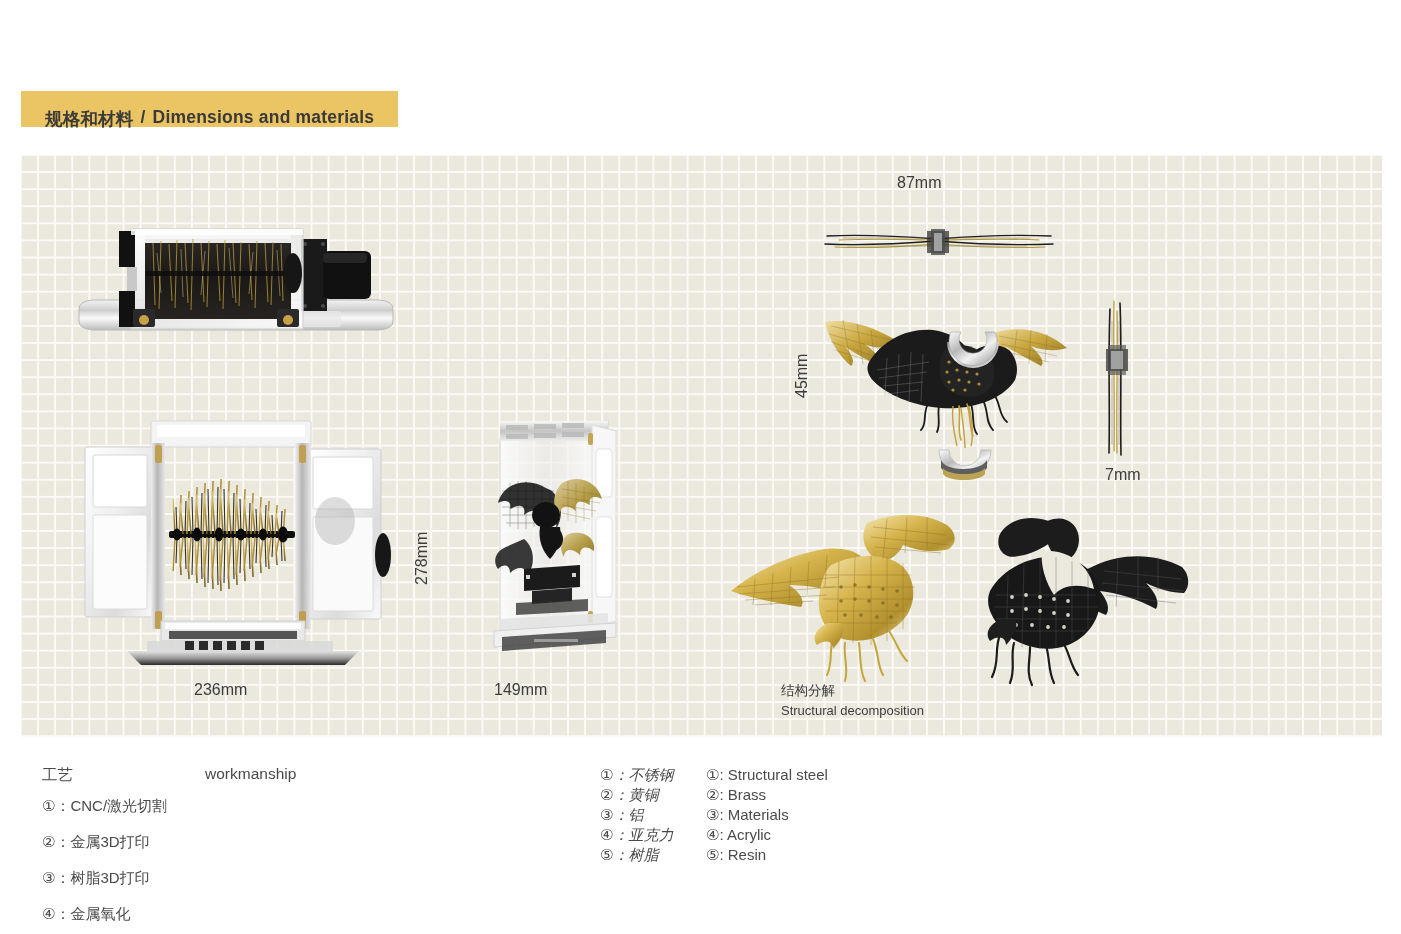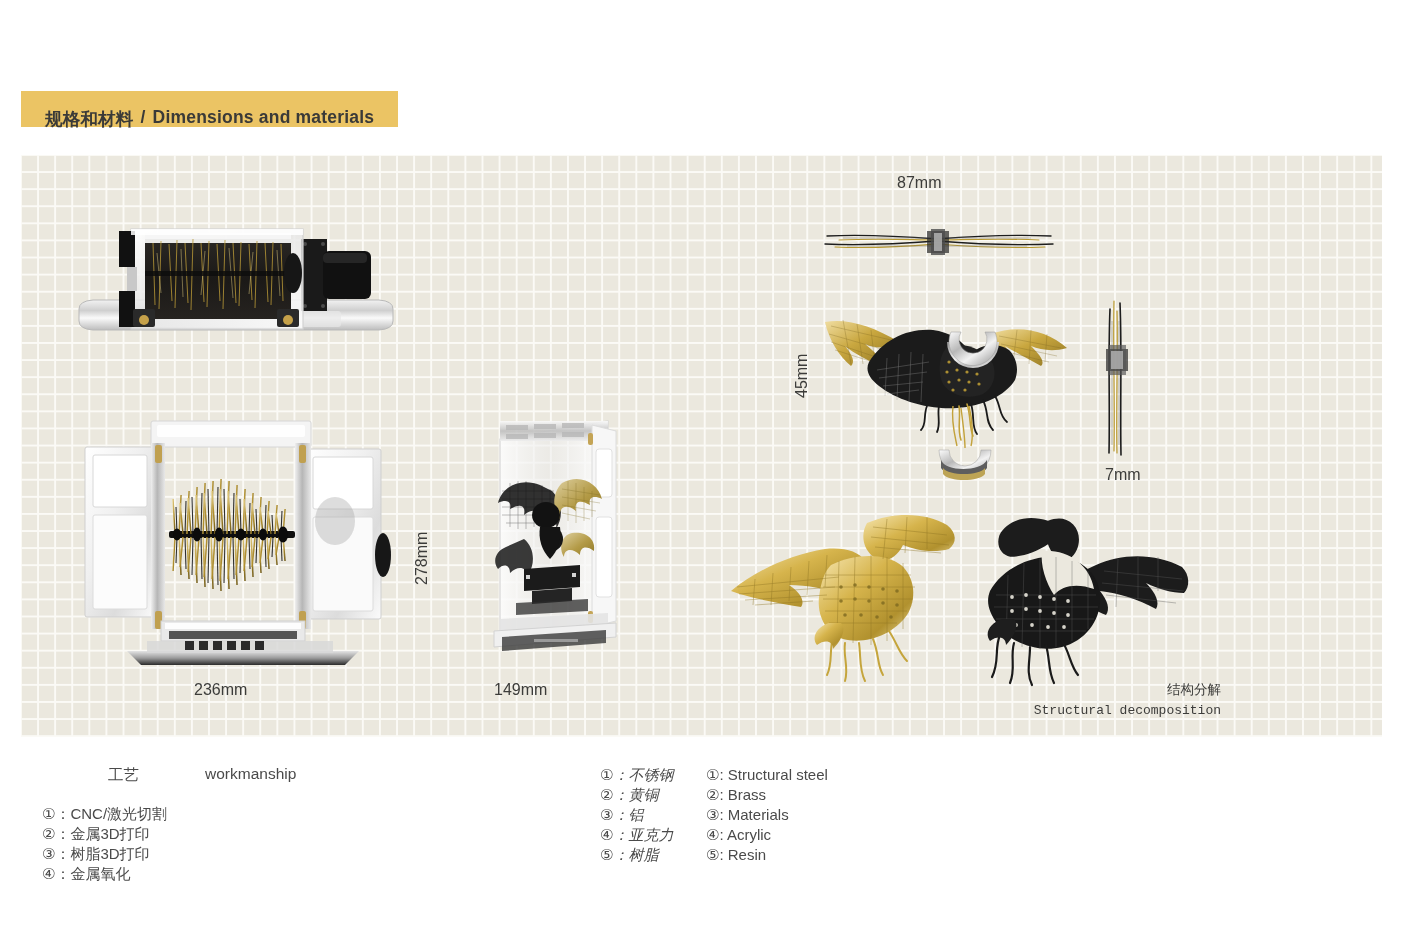--- a/index.html
+++ b/index.html
@@ -48,36 +48,34 @@
     font-size:16px;
     color:#3c3c3a;
     white-space:nowrap;
   }
   .dim.vert{
     transform-origin:left top;
     transform:rotate(-90deg);
   }
   .caption{
     position:absolute;
-    text-align:right;
+    text-align:left;
     color:#3c3c3a;
     white-space:nowrap;
-    font-family:Liberation Mono, monospace;
   }
   .caption .cn{font-size:13.5px;line-height:18px;display:block;}
   .caption .en{font-size:13px;line-height:22px;display:block;}
 
   
   .spec-block{position:absolute;}
   .spec-head{
     font-size:15.5px;
     color:#4a4a4a;
     white-space:nowrap;
-    margin-bottom:18px;
-    text-align:center;
+    margin-bottom:10px;
   }
   .spec-cols{display:flex;}
   .spec-col{display:flex;flex-direction:column;}
   .spec-row{
     font-size:15px;
     line-height:20px;
     color:#4a4a4a;
     white-space:nowrap;
     padding-bottom:0px;
     height:20px;
@@ -661,21 +659,21 @@
   </div>
 
 </div>
 
 <div class="spec-block" style="left:42px;top:765px;">
   <div style="display:flex;">
     <div class="spec-head" style="width:163px;">工艺</div>
     <div class="spec-head">workmanship</div>
   </div>
   <div class="spec-cols">
-    <div class="spec-col" style="width:163px;">
+    <div class="spec-col" style="width:163px;gap:16px;">
       <div class="spec-row">①：CNC/激光切割</div>
       <div class="spec-row">②：金属3D打印</div>
       <div class="spec-row">③：树脂3D打印</div>
       <div class="spec-row">④：金属氧化</div>
     </div>
   </div>
 </div>
 
 <div class="spec-block" style="left:600px;top:765px;">
   <div class="spec-cols">

